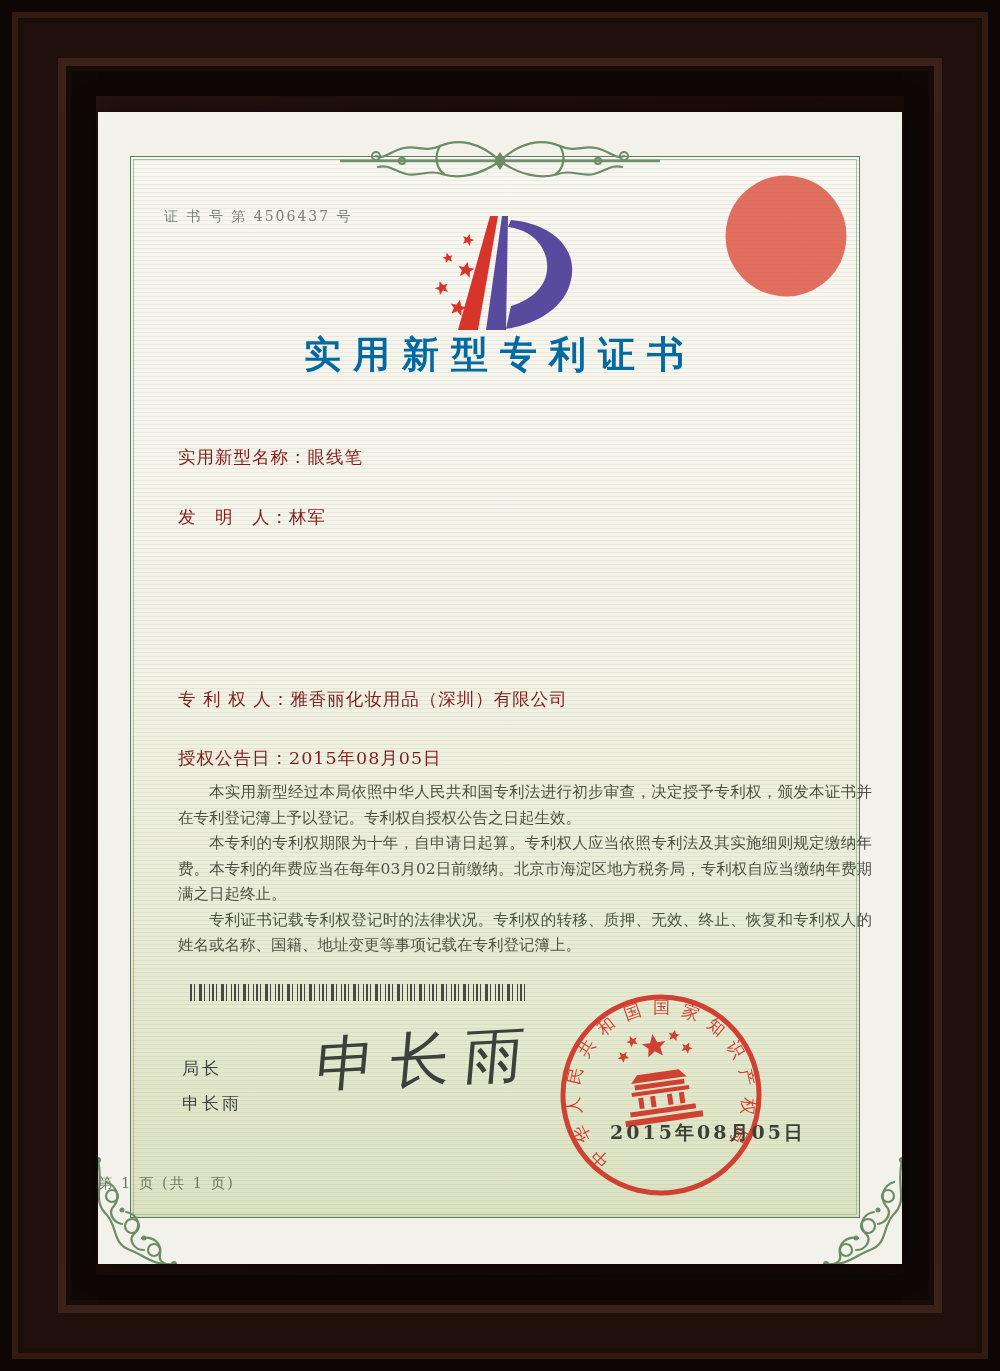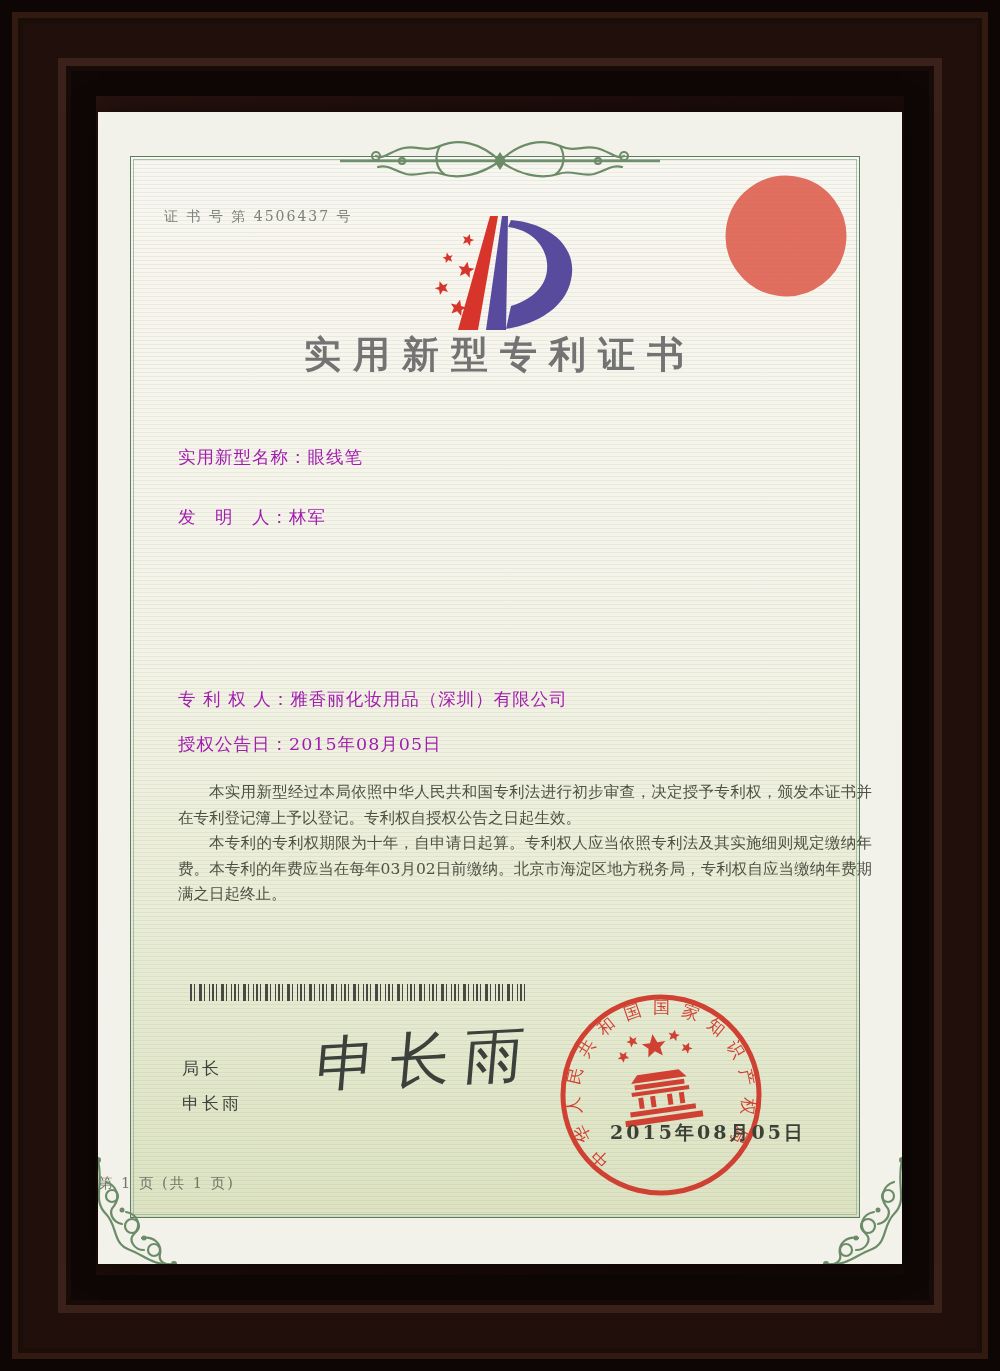--- a/index.html
+++ b/index.html
@@ -27,24 +27,24 @@
     outline:1px solid #a9bda6; outline-offset:-4px;
     background:
       repeating-linear-gradient(0deg, rgba(110,140,90,0.10) 0 1px, rgba(0,0,0,0) 1px 4px),
       linear-gradient(180deg,#f8f6f0 0%,#f4f3e8 45%,#e9ecd6 72%,#dce2c2 100%); }
 
   .abs { position:absolute; }
 
   .cert-no { left:66px; top:96px; font-size:14px; letter-spacing:2px; color:#7b8278; }
 
   .title { left:0; top:218px; width:100%; text-align:center; font-size:37px;
-    font-weight:600; letter-spacing:12px; color:#737373; }
-
-  .field { left:80px; font-size:17.5px; color:#a21caf; letter-spacing:1px; white-space:nowrap; }
-  .f0{top:333px}.f1{top:393px}.f2{top:453px}.f3{top:515px}.f4{top:575px}.f5{top:620px}
+    font-weight:600; letter-spacing:12px; color:#0369a1; }
+
+  .field { left:80px; font-size:17.5px; color:#7f1d1d; letter-spacing:1px; white-space:nowrap; }
+  .f0{top:333px}.f1{top:393px}.f2{top:453px}.f3{top:515px}.f4{top:575px}.f5{top:634px}
 
   .body-text { left:80px; top:668px; width:694px; font-size:15.5px; line-height:25.5px;
     color:#4d5243; text-align:justify; }
   .body-text p { text-indent:2em; }
 
   .barcode { left:92px; top:872px; width:338px; height:17px;
     background:repeating-linear-gradient(90deg,
       #2c2c2c 0 2px, transparent 2px 4px, #2c2c2c 4px 5px, transparent 5px 9px,
       #2c2c2c 9px 12px, transparent 12px 14px, #2c2c2c 14px 15px, transparent 15px 19px,
       #2c2c2c 19px 20px, transparent 20px 22px); opacity:.85; }
@@ -141,20 +141,21 @@
     <div class="abs title">实用新型专利证书</div>
 
     <div class="abs field f0"><span>实用新型名称：</span><span>眼线笔</span></div>
     <div class="abs field f1"><span>发　明　人：</span><span>林军</span></div>
     <div class="abs field f4"><span>专 利 权 人：</span><span>雅香丽化妆用品（深圳）有限公司</span></div>
     <div class="abs field f5"><span>授权公告日：</span><span>2015年08月05日</span></div>
 
     <div class="abs body-text">
       <p>本实用新型经过本局依照中华人民共和国专利法进行初步审查，决定授予专利权，颁发本证书并在专利登记簿上予以登记。专利权自授权公告之日起生效。</p>
       <p>本专利的专利权期限为十年，自申请日起算。专利权人应当依照专利法及其实施细则规定缴纳年费。本专利的年费应当在每年03月02日前缴纳。北京市海淀区地方税务局，专利权自应当缴纳年费期满之日起终止。</p>
+      <p>专利证书记载专利权登记时的法律状况。专利权的转移、质押、无效、终止、恢复和专利权人的姓名或名称、国籍、地址变更等事项记载在专利登记簿上。</p>
     </div>
 
     <div class="abs barcode"></div>
 
     <div class="abs sig-label sig-title">局长</div>
     <div class="abs sig-label sig-name">申长雨</div>
     <div class="abs handwriting">申长雨</div>
 
     <svg class="abs main-seal" viewBox="0 0 210 210">
       <circle cx="105" cy="105" r="98" fill="none" class="seal-red-stroke" stroke-width="5"></circle>

